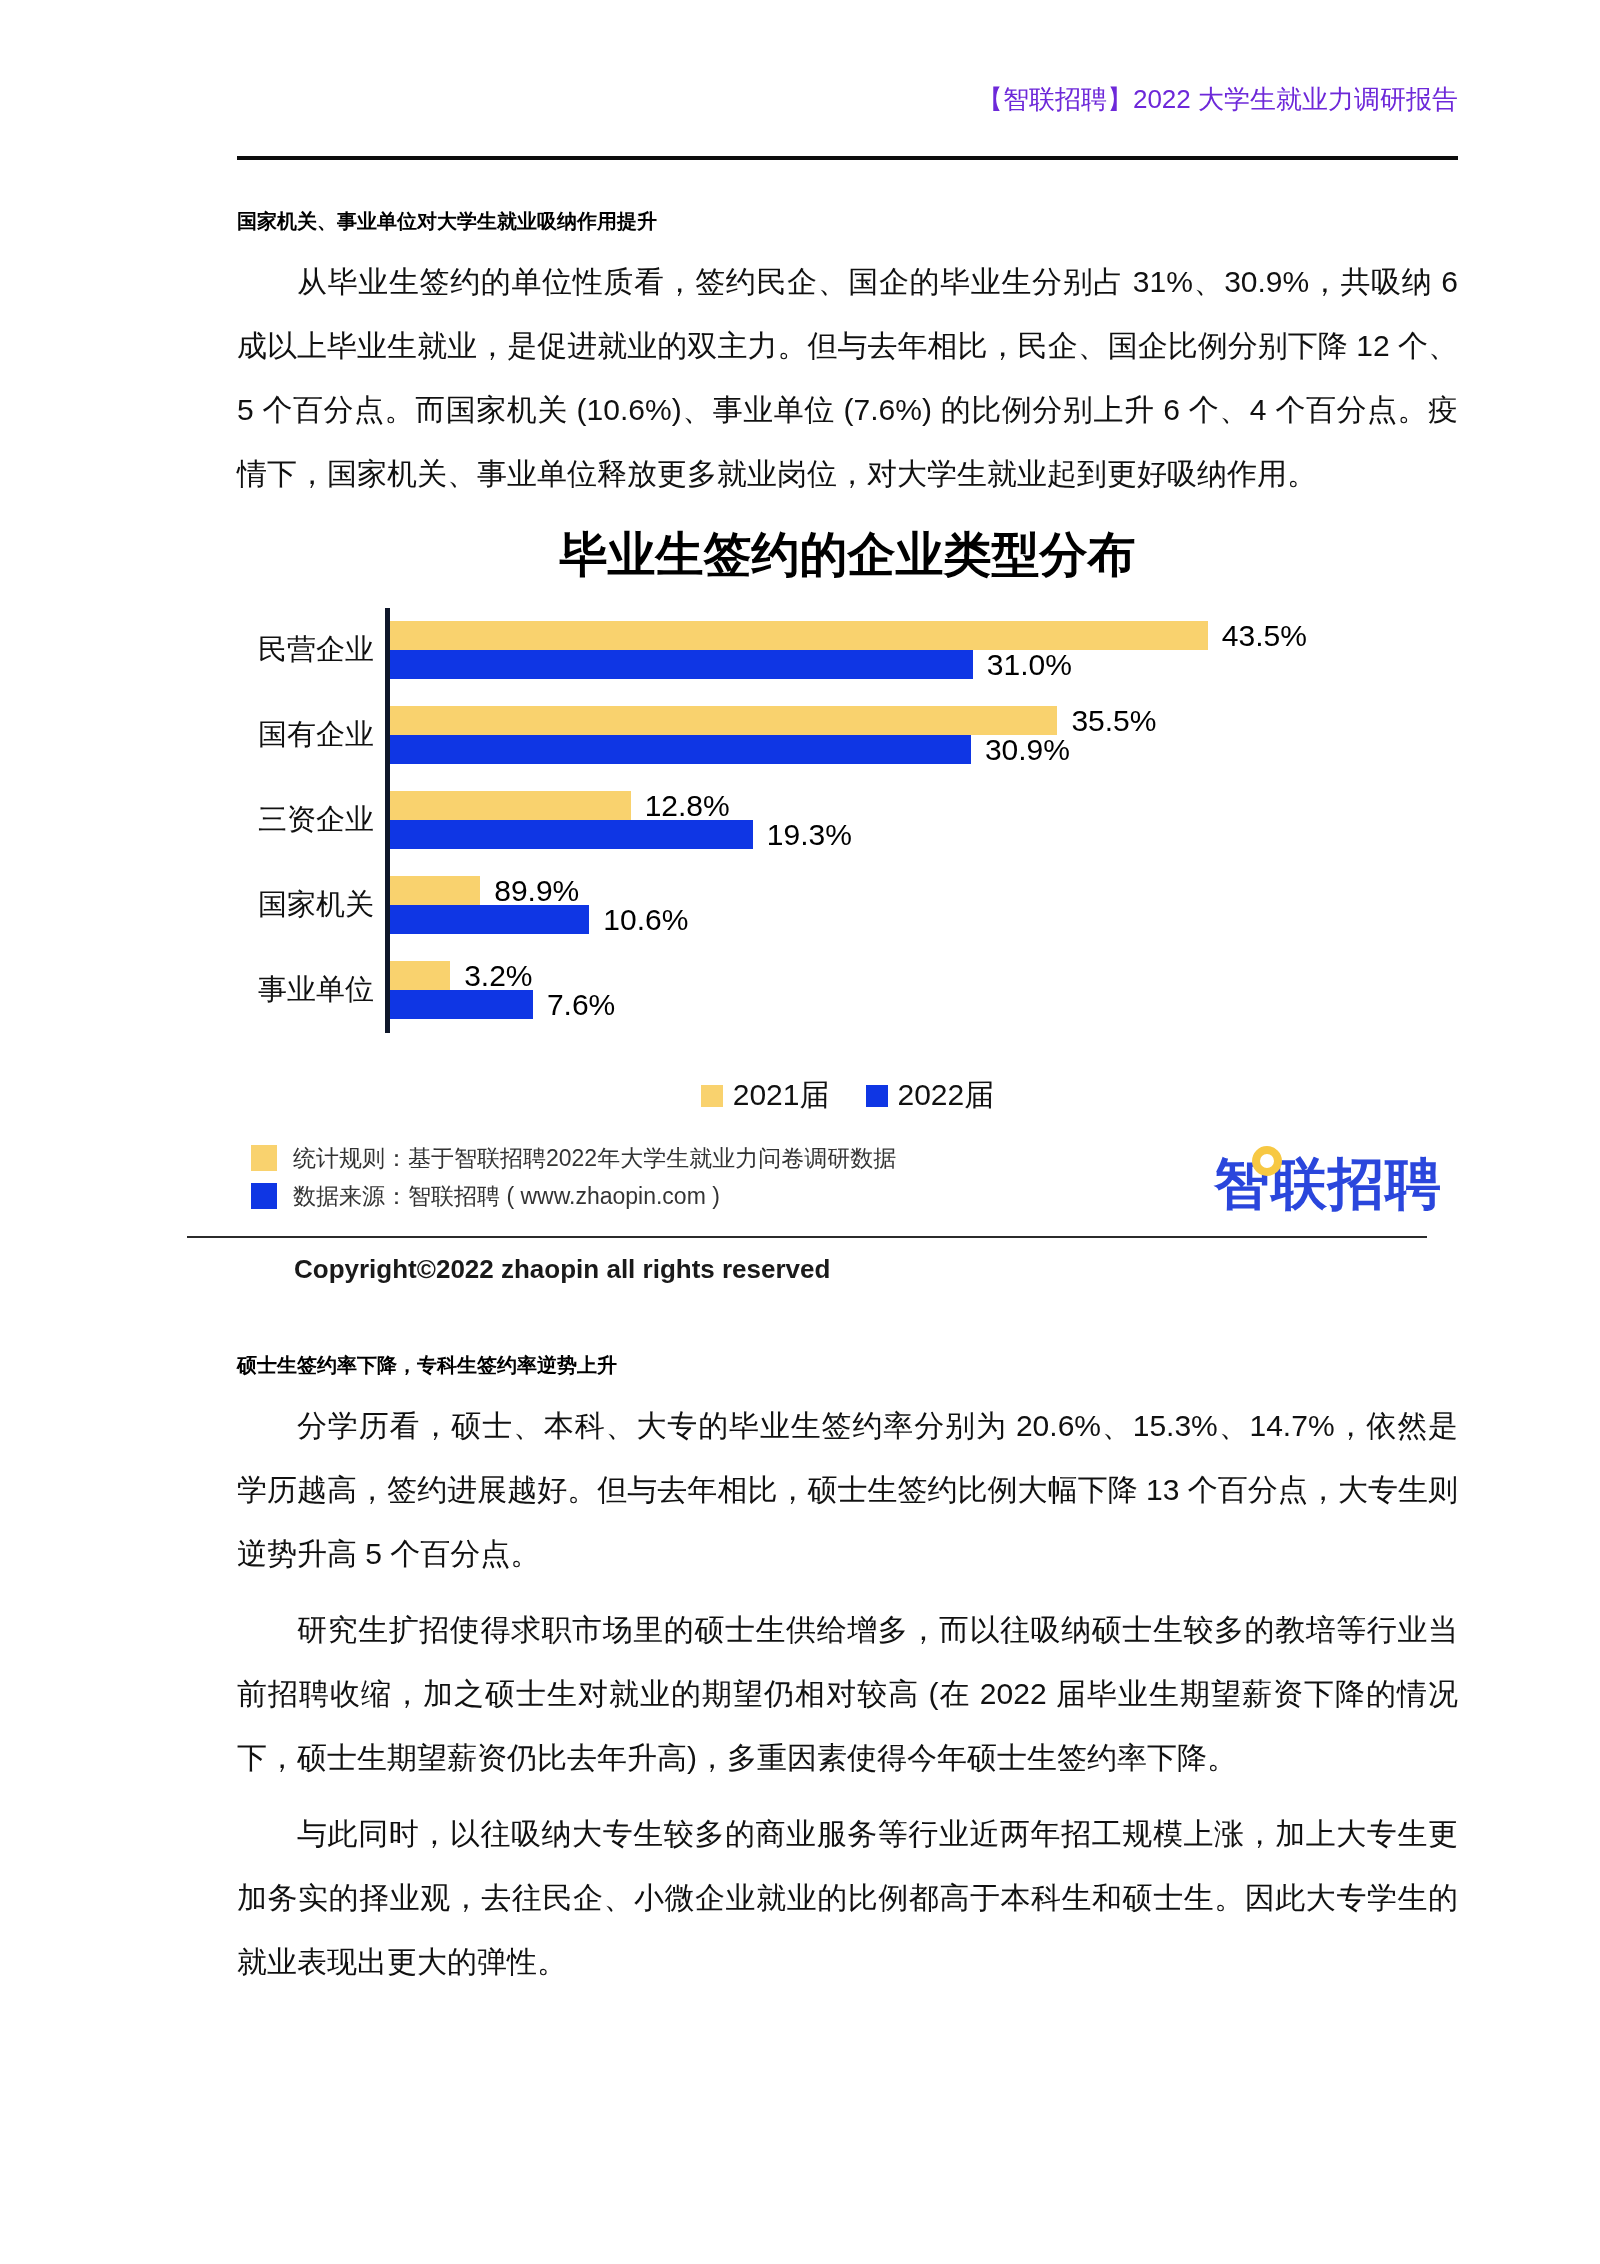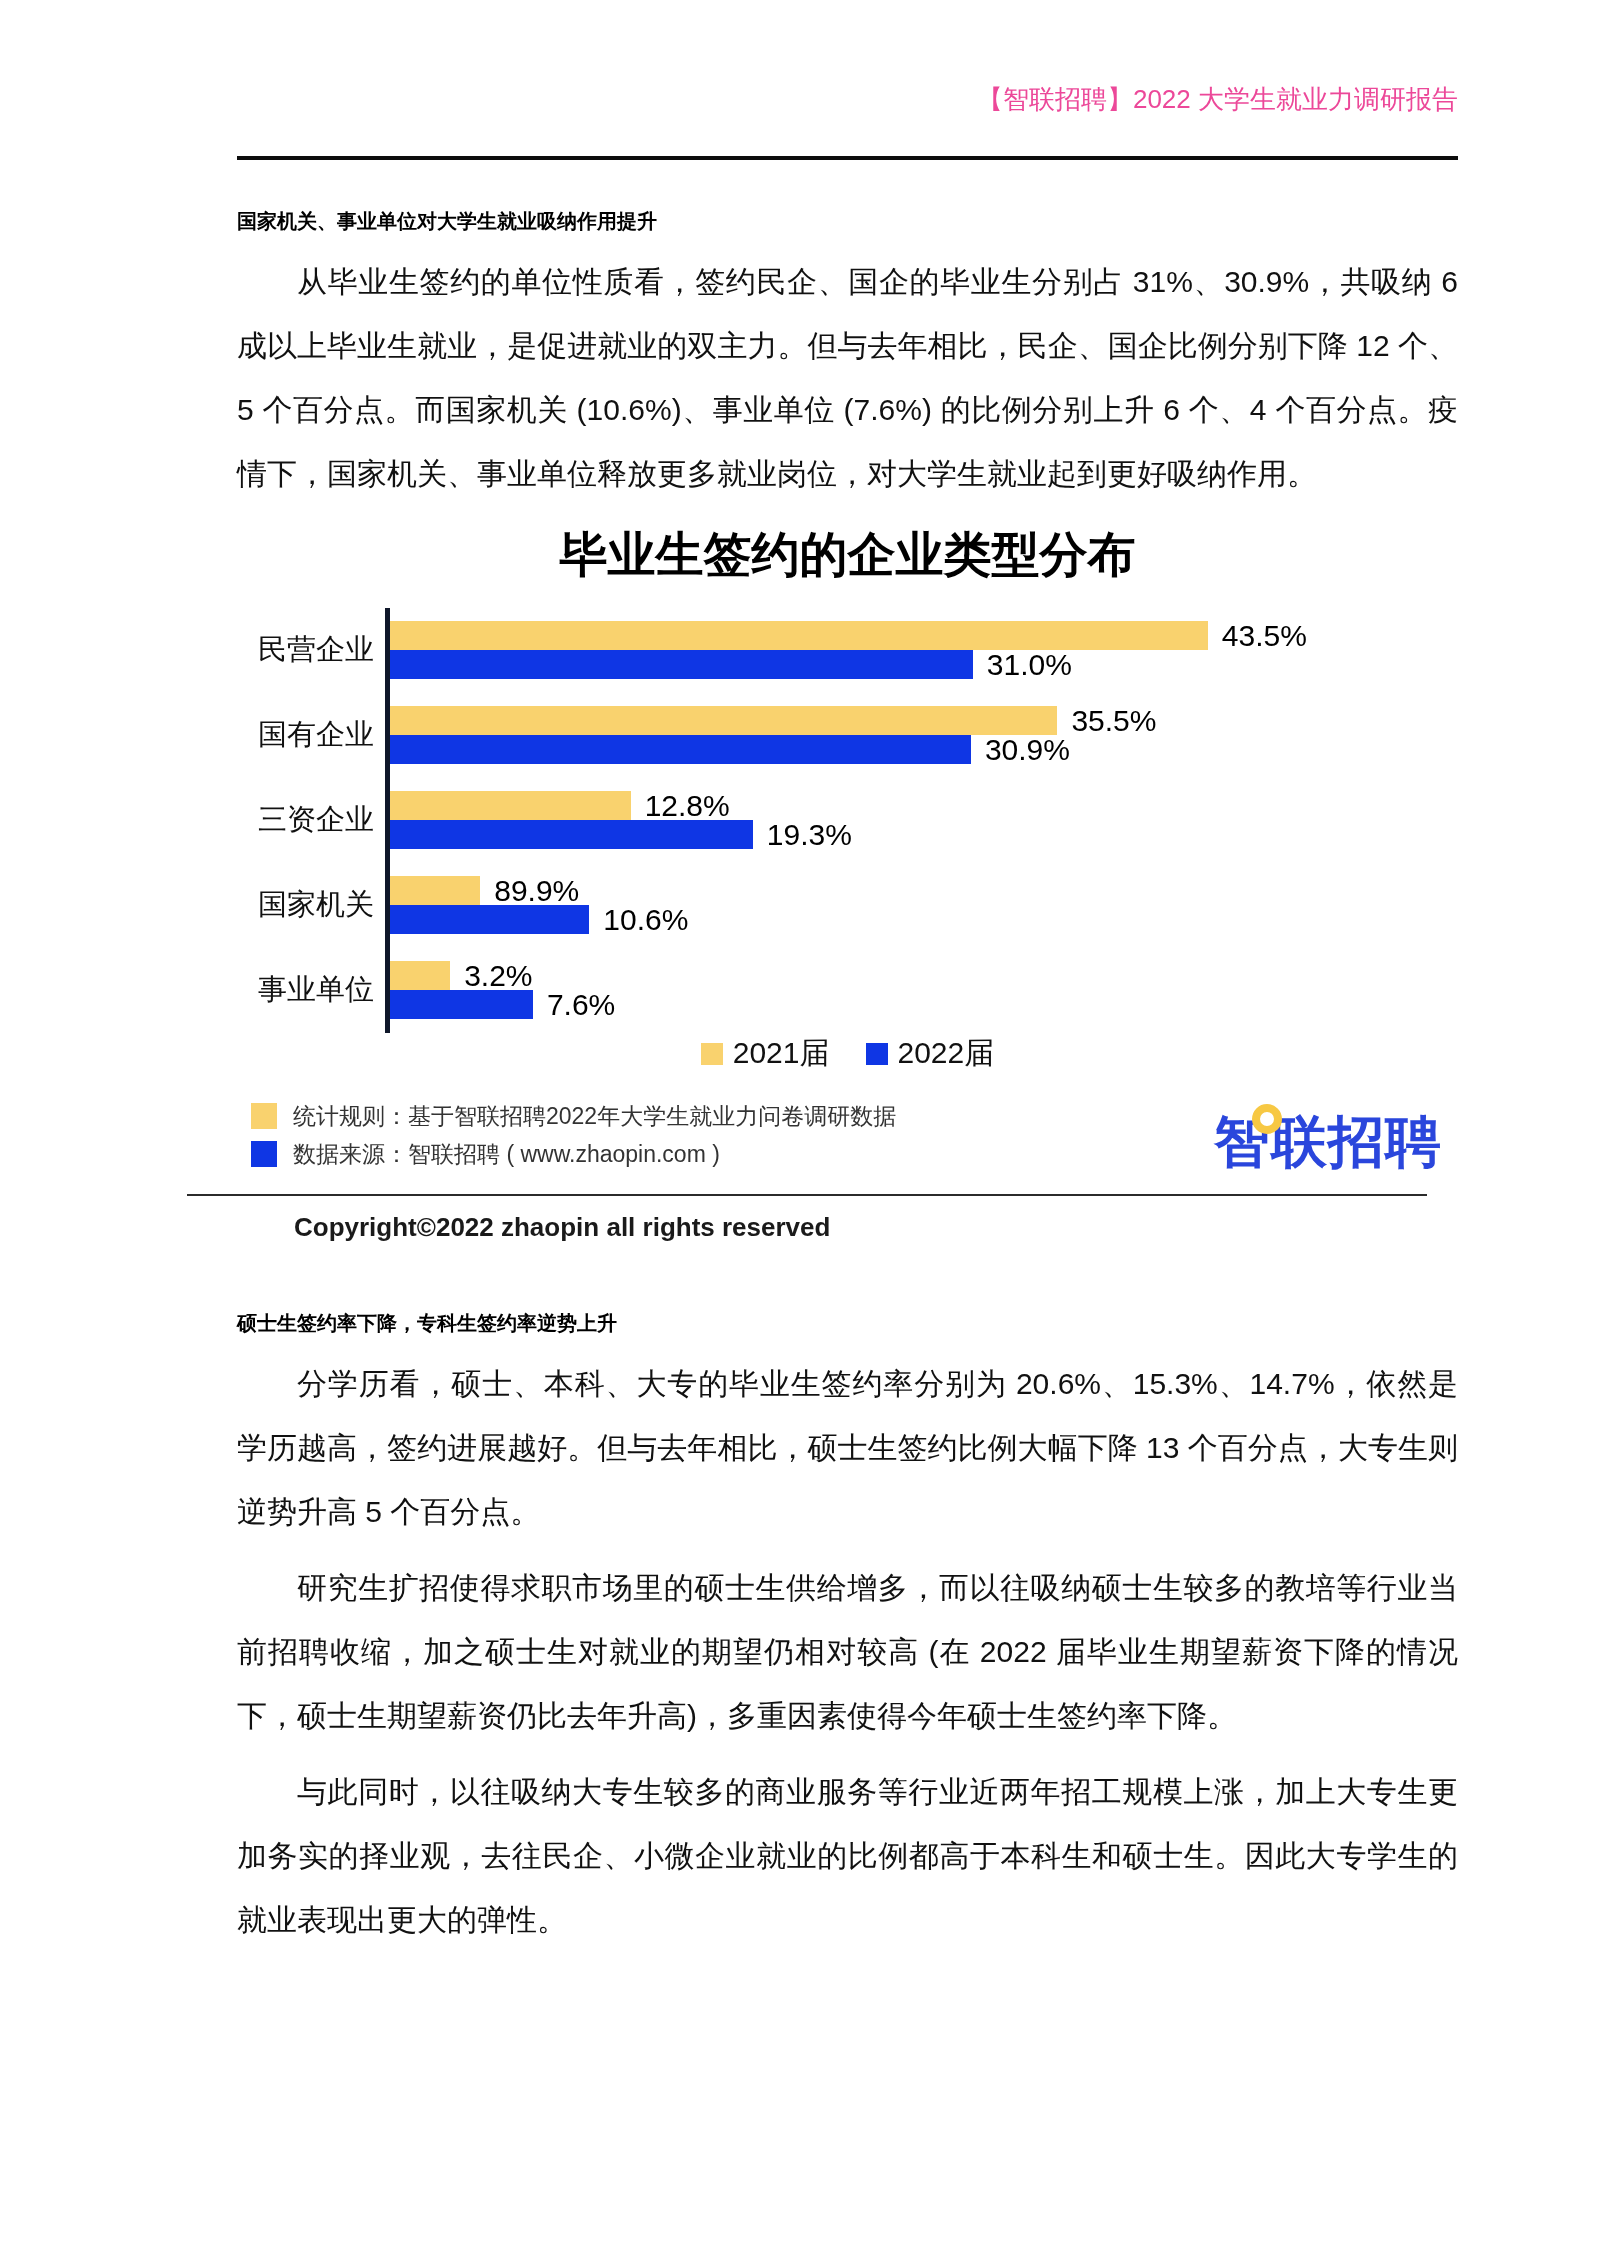--- a/index.html
+++ b/index.html
@@ -6,21 +6,21 @@
   .page {
     position:relative;
     width:1600px; height:2264px;
     background:#ffffff;
     font-family:"Liberation Sans", sans-serif;
     color:#111111;
     box-sizing:border-box;
     overflow:hidden;
   }
   .header { padding:84px 142px 0 237px; }
-  .header-title { text-align:right; font-size:26px; color:#ec4899; line-height:30px; }
+  .header-title { text-align:right; font-size:26px; color:#6d28d9; line-height:30px; }
   .header-rule { height:4px; background:#0d0d0d; margin-top:42px; }
 
   .content { padding:0 142px 0 237px; }
 
   .section-heading {
     font-size:20px; font-weight:700; color:#000000;
     margin:44px 0 0 0; line-height:34px;
   }
   .body-para {
     font-size:30px; line-height:64px; color:#111111;
@@ -44,21 +44,21 @@
     position:absolute; right:100%; padding-right:16px;
     top:50%; transform:translateY(-50%);
     font-size:29px; color:#111111; white-space:nowrap;
   }
   .bar-row { display:flex; align-items:center; height:29px; }
   .bar { height:29px; flex:0 0 auto; }
   .bar-value { font-size:30px; color:#000000; margin-left:14px; white-space:nowrap; }
 
   .chart-legend {
     display:flex; justify-content:center; align-items:center;
-    gap:36px; text-align:right;
+    gap:36px; margin-top:42px;text-align:right;
   }
   .legend-item { display:flex; align-items:center; gap:10px; font-size:30px; color:#111111; }
   .legend-swatch { width:22px; height:22px; display:inline-block; }
 
   
   .chart-footer {
     display:flex; justify-content:space-between; align-items:flex-start;
     margin-top:28px;
   }
   .notes { display:flex; flex-direction:column; gap:10px; padding-left:14px; }

